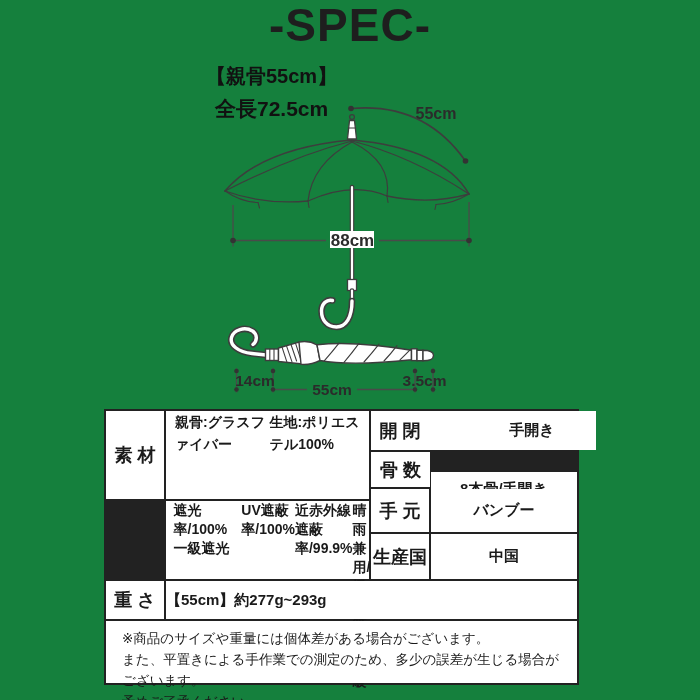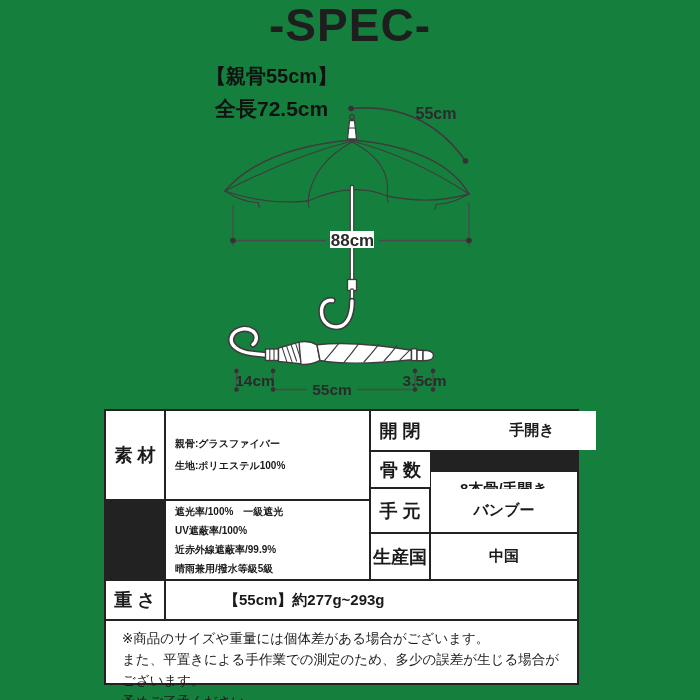--- a/index.html
+++ b/index.html
@@ -10,25 +10,25 @@
   .heading{position:absolute;left:206px;top:63px;font-size:20px;font-weight:700;color:#111;}
   .total-length{position:absolute;left:215px;top:95px;font-size:21px;font-weight:700;color:#111;}
   svg text{font-family:"Liberation Sans","DejaVu Sans",sans-serif;font-weight:600;fill:#2b2b2b;}
 
   
   .tbl{position:absolute;left:104px;top:409px;width:471px;height:272px;
        background:#222;border:2px solid #222;}
   .cell{position:absolute;background:#fff;box-sizing:border-box;}
   .lab{display:flex;align-items:center;justify-content:center;
        font-size:18px;font-weight:700;color:#1a1a1a;}
-  .val-left{display:flex;flex-direction:column;justify-content:center;
-            padding-left:9px;font-size:10px;font-weight:600;line-height:20px;color:#1a1a1a;}
+  .val-left{display:flex;justify-content:center;
+            padding-left:9px;font-size:14px;font-weight:600;line-height:20px;color:#1a1a1a;}
   .val-center{display:flex;align-items:center;justify-content:center;
               font-size:15px;font-weight:600;color:#1a1a1a;}
-  .val-weight{display:flex;align-items:center;padding-left:58px;
+  .val-weight{display:flex;align-items:center;
               font-size:15px;font-weight:700;color:#1a1a1a;}
   .footnote{padding:7px 6px 0 16px;font-size:13.5px;font-weight:500;
             line-height:21px;color:#1a1a1a;}
 </style>
 </head>
 <body>
 
 <div class="page">
 
   <div class="title">-SPEC-</div>

